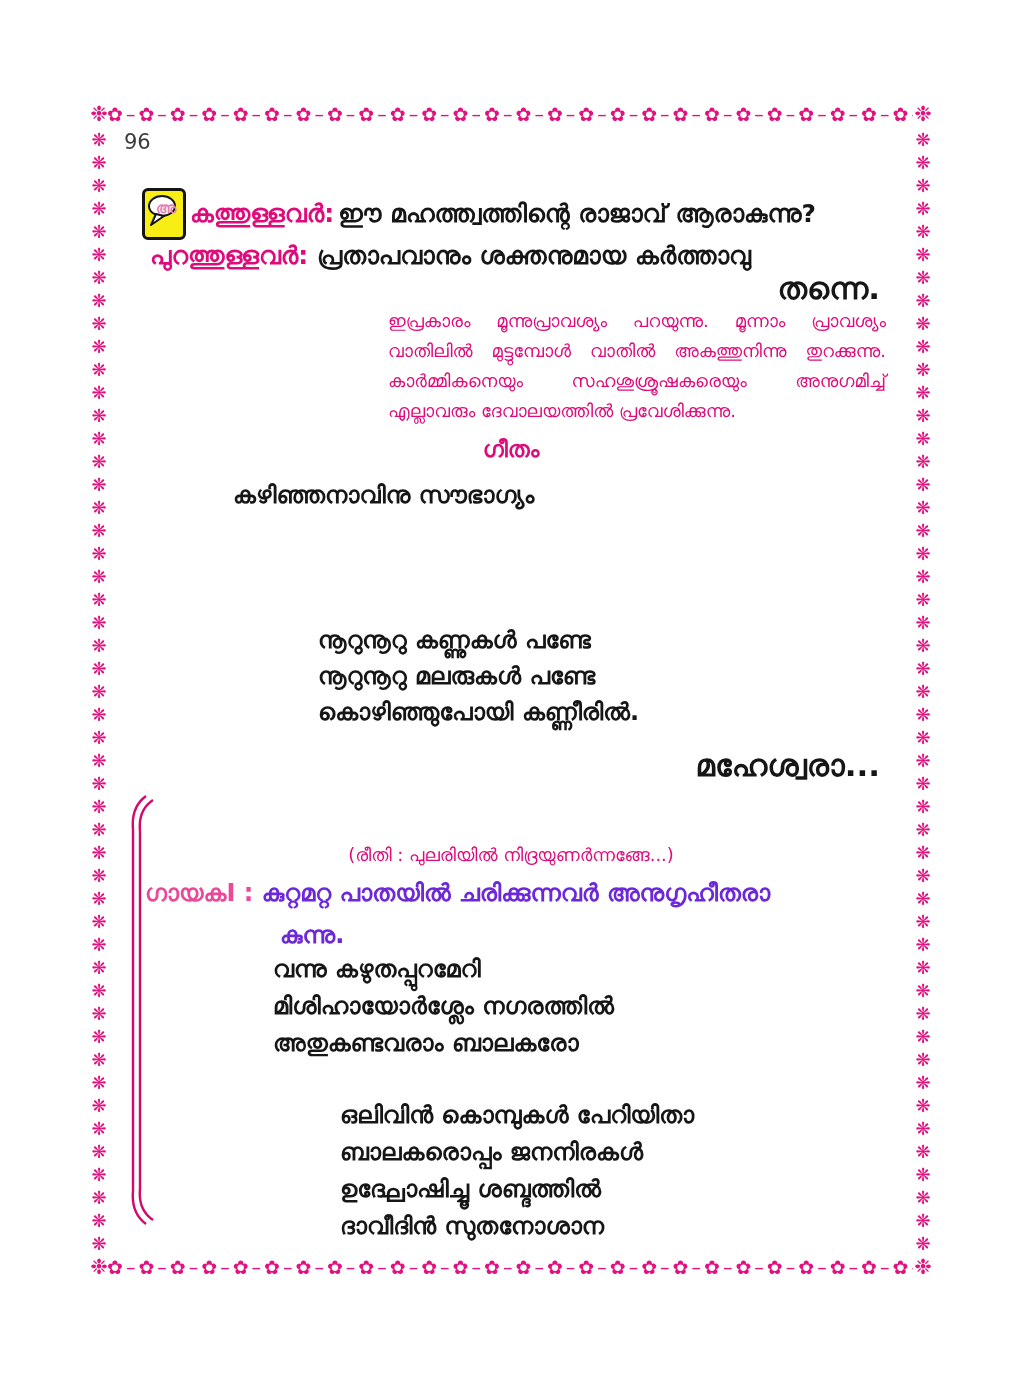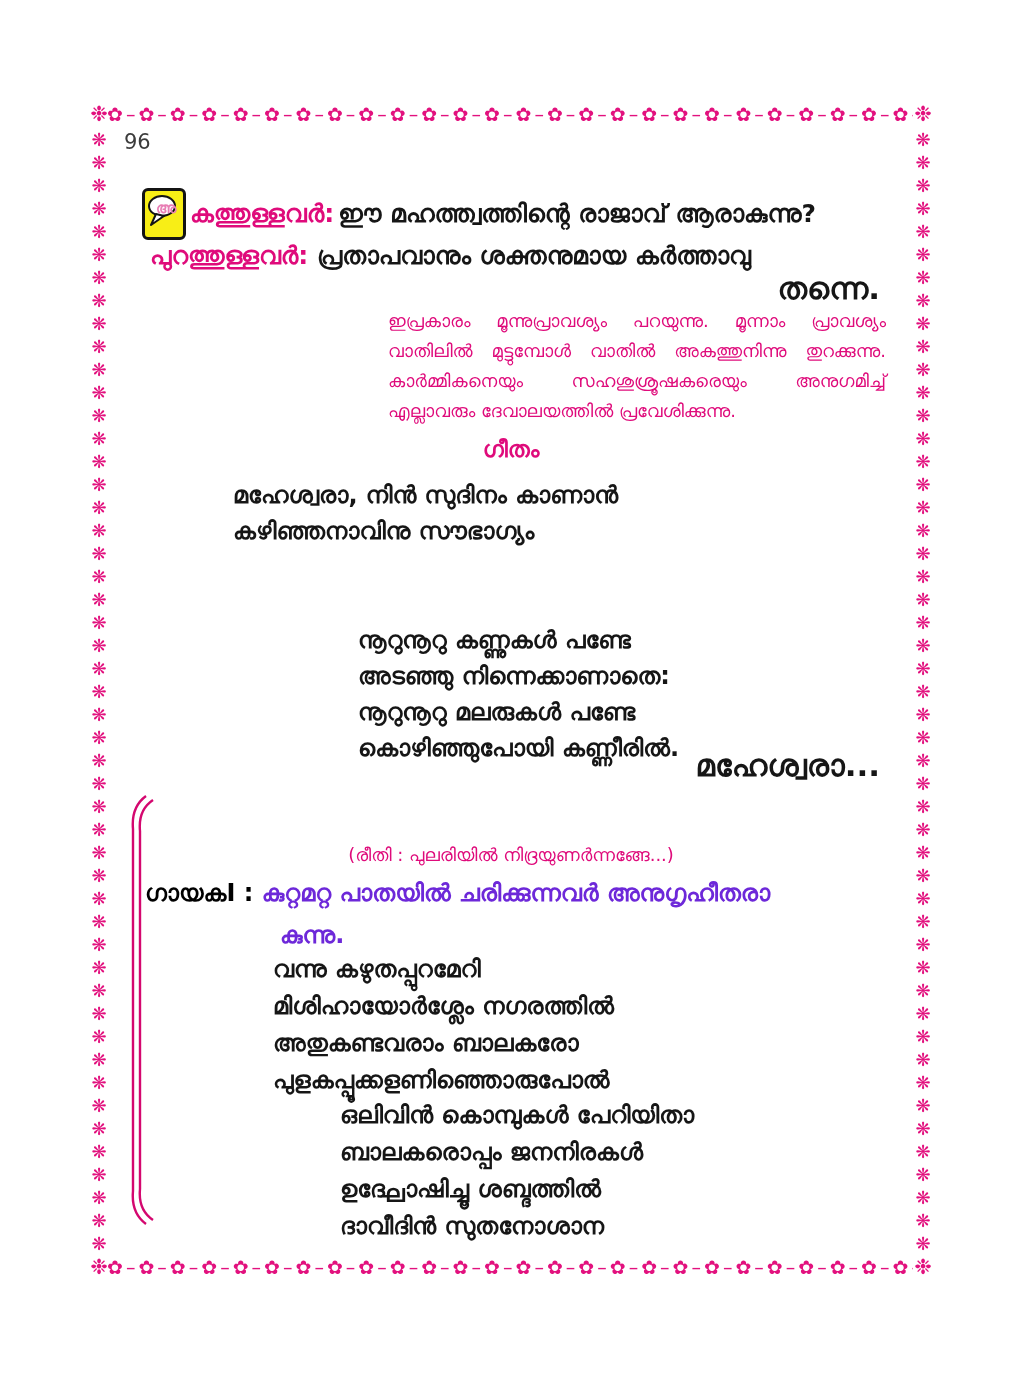--- a/index.html
+++ b/index.html
@@ -31,26 +31,26 @@
            font-size:25px;font-weight:bold;white-space:nowrap;}
   .dialog2{left:150px;top:241px;font-size:25px;font-weight:bold;white-space:nowrap;}
   .right-al{left:630px;width:250px;text-align:right;font-size:31px;font-weight:bold;}
   .tanne{top:270px;}
   .rubric{left:388px;top:306px;width:498px;font-size:18px;line-height:30px;
           text-align:justify;color:#df0b7b;}
   .center-850{left:86px;width:850px;text-align:center;}
   .gitam{top:436px;font-size:23px;font-weight:bold;}
   .verse{font-size:24px;font-weight:bold;line-height:36px;color:#161616;white-space:nowrap;}
   .v1{left:233px;top:477px;}
-  .v2{left:318px;top:622px;margin-left:40px;}
+  .v2{left:318px;top:622px;}
   .refrain{top:747px;}
   .madbaha-title{top:795px;font-size:24px;font-weight:bold;}
   .tune{top:844px;font-size:18px;font-weight:500;}
   .gayaka{left:145px;top:879px;font-size:24px;font-weight:bold;white-space:nowrap;}
-  .gayaka .lead{color:#000000;font-style:normal;}
+  .gayaka .lead{color:#ec4899;font-style:normal;}
   .ital{color:#6d28d9;}
   .kunnu{left:280px;top:921px;font-size:24px;font-weight:bold;}
   .stanza{font-size:24px;font-weight:bold;line-height:37px;color:#161616;white-space:nowrap;}
   .s1{left:273px;top:951px;}
   .s2{left:340px;top:1097px;}
   
   .d-icon{position:relative;display:inline-block;width:38px;height:46px;
           background:#f8ee16;border:3px solid #141414;border-radius:6px;flex:0 0 auto;}
   .d-icon svg{position:absolute;left:0;top:0;}
   .d-icon .ltr{position:absolute;left:11px;top:8px;font-size:15px;font-weight:bold;
@@ -90,27 +90,25 @@
     <span class="pink">പുറത്തുള്ളവർ:</span>
     <span class="blk">പ്രതാപവാനും ശക്തനുമായ കർത്താവു</span>
   </div>
   <div class="abs right-al tanne blk">തന്നെ.</div>
 
   <div class="abs rubric">ഇപ്രകാരം മൂന്നുപ്രാവശ്യം പറയുന്നു. മൂന്നാം പ്രാവശ്യം വാതിലിൽ മുട്ടുമ്പോൾ വാതിൽ അകത്തുനിന്നു തുറക്കുന്നു. കാർമ്മികനെയും സഹശുശ്രൂഷകരെയും അനുഗമിച്ച് എല്ലാവരും ദേവാലയത്തിൽ പ്രവേശിക്കുന്നു.</div>
 
   <div class="abs center-850 gitam pink">ഗീതം</div>
 
   <div class="abs verse v1">
-    <div>മഹേശ്വരാ, നിൻ സുദിനം കാണാൻ</div>
     <div>കഴിഞ്ഞനാവിനു സൗഭാഗ്യം</div>
   </div>
 
   <div class="abs verse v2">
     <div>നൂറുനൂറു കണ്ണുകൾ പണ്ടേ</div>
-    <div>അടഞ്ഞു നിന്നെക്കാണാതെ:</div>
     <div>നൂറുനൂറു മലരുകൾ പണ്ടേ</div>
     <div>കൊഴിഞ്ഞുപോയി കണ്ണീരിൽ.</div>
   </div>
 
   <div class="abs right-al refrain blk">മഹേശ്വരാ...</div>
 
   <div class="abs bracket">
     <svg width="36" height="434" viewBox="0 0 36 434">
       <path d="M 26 3 Q 11 14 13 36 L 13 398 Q 11 420 26 431" fill="none" stroke="#d4076f" stroke-width="2.4"></path>
       <path d="M 33 7 Q 18 17 20 38 L 20 396 Q 18 417 33 427" fill="none" stroke="#d4076f" stroke-width="2.4"></path>
@@ -122,21 +120,20 @@
   <div class="abs gayaka">
     <span class="lead">ഗായകI :</span>
     <span class="ital">കുറ്റമറ്റ പാതയിൽ ചരിക്കുന്നവർ അനുഗൃഹീതരാ</span>
   </div>
   <div class="abs kunnu ital">കുന്നു.</div>
 
   <div class="abs stanza s1">
     <div>വന്നു കഴുതപ്പുറമേറി</div>
     <div>മിശിഹായോർശ്ലേം നഗരത്തിൽ</div>
     <div>അതുകണ്ടവരാം ബാലകരോ</div>
-    <div>പുളകപ്പൂക്കളണിഞ്ഞൊരുപോൽ</div>
   </div>
 
   <div class="abs stanza s2">
     <div>ഒലിവിൻ കൊമ്പുകൾ പേറിയിതാ</div>
     <div>ബാലകരൊപ്പം ജനനിരകൾ</div>
     <div>ഉദ്ഘോഷിച്ചൂ ശബ്ദത്തിൽ</div>
     <div>ദാവീദിൻ സുതനോശാന</div>
   </div>
 
 </div>

